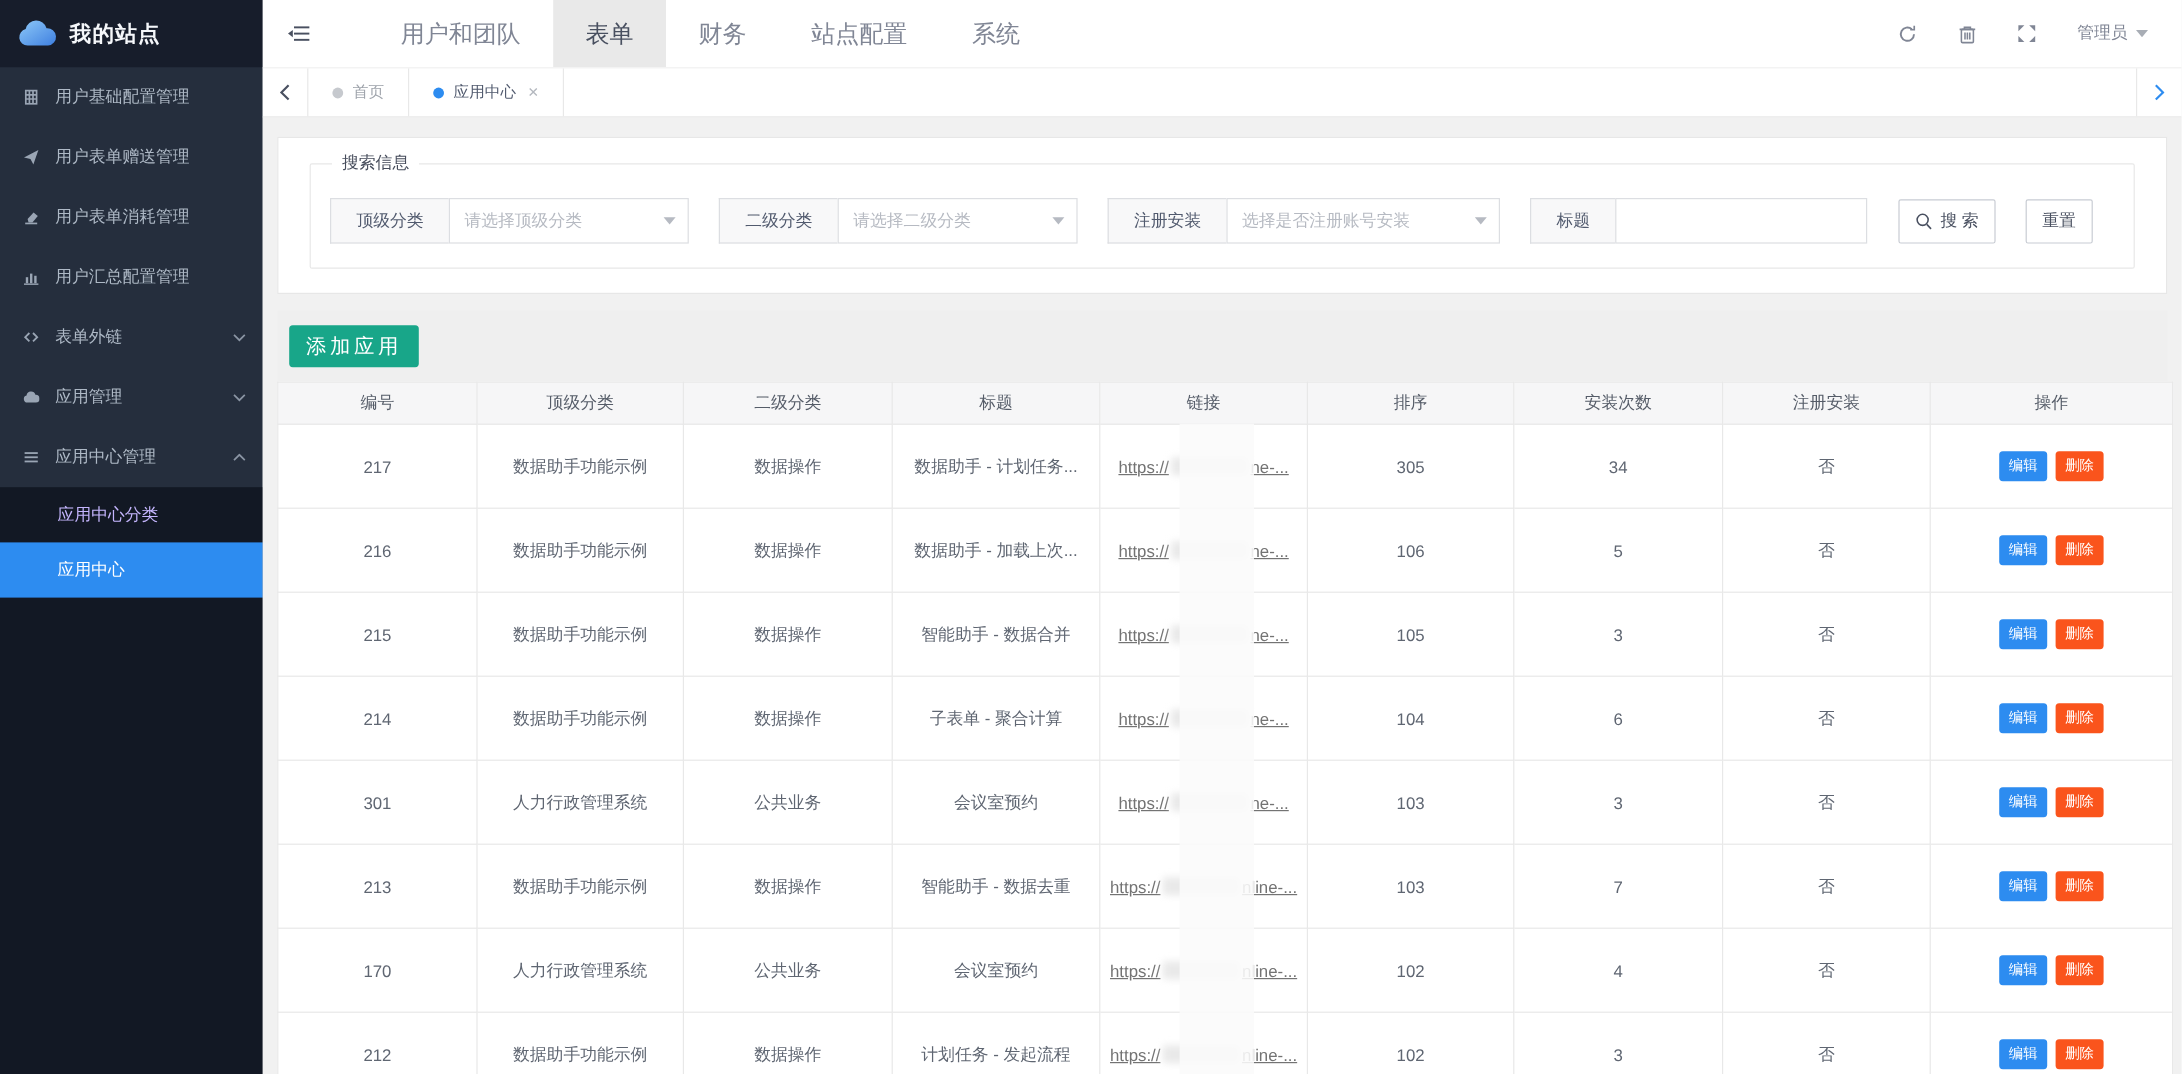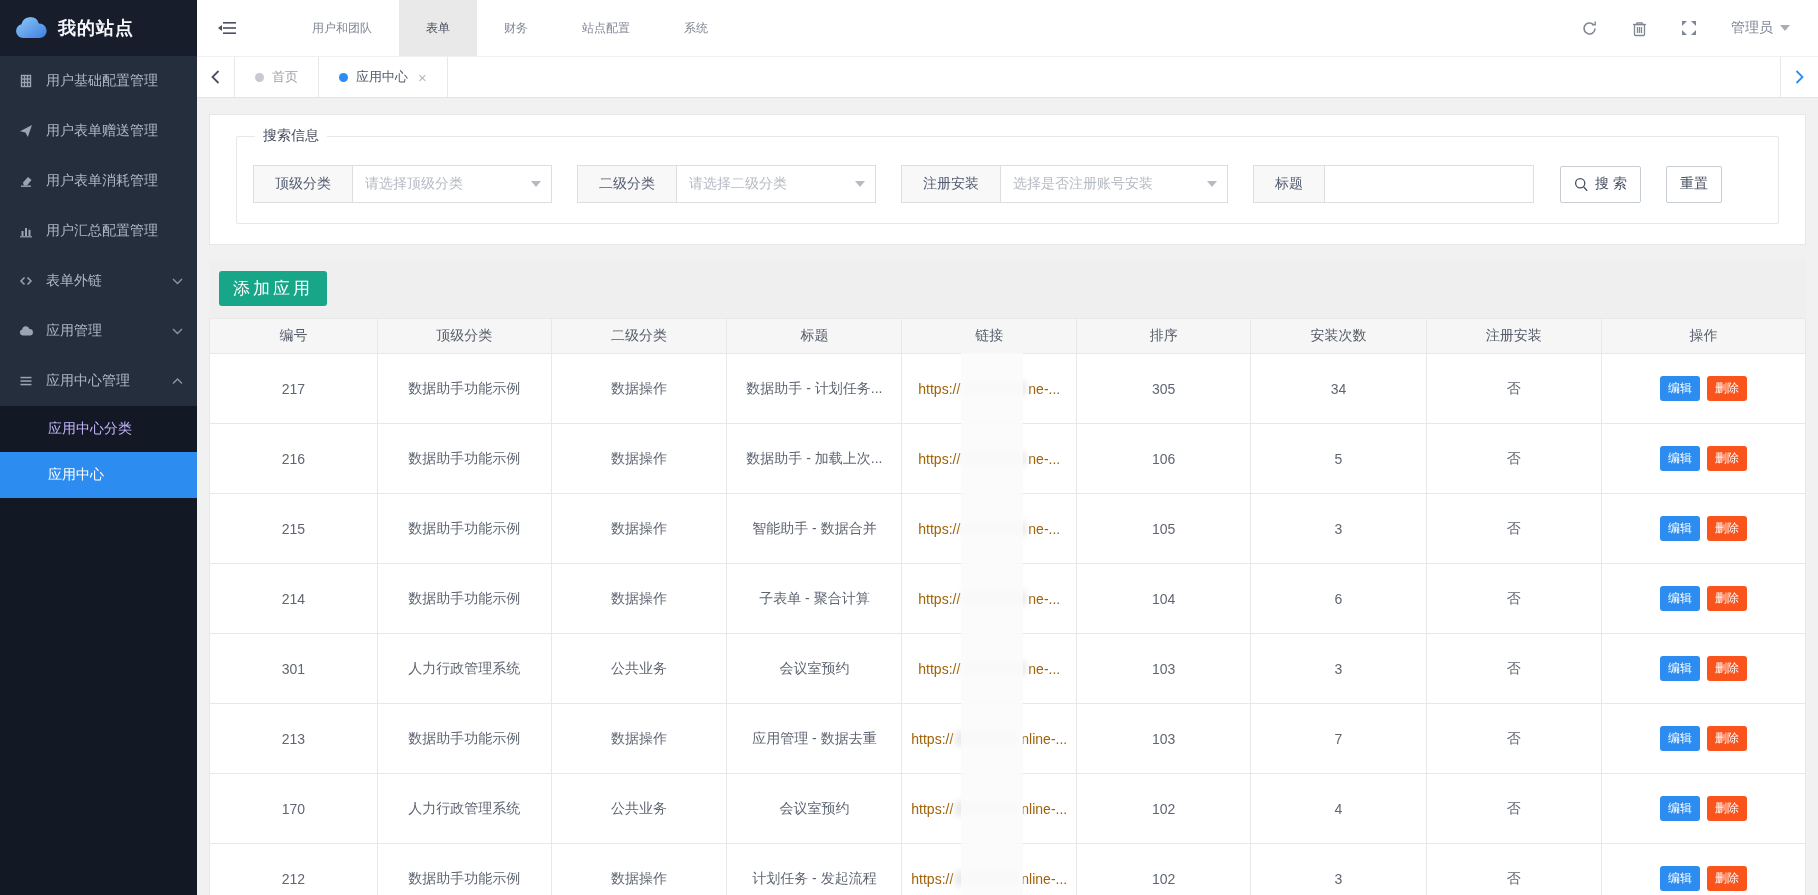--- a/index.html
+++ b/index.html
@@ -1,40 +1,40 @@
 <!DOCTYPE html>
 <html><head>
 <meta charset="utf-8">
 <title>应用中心</title>
 <style>
   * { margin:0; padding:0; box-sizing:border-box; }
   html,body { width:1818px; height:895px; overflow:hidden; }
   body { font-family:"Liberation Sans","DejaVu Sans",sans-serif; font-size:14px; color:#515a6e; background:#f0f0f0; display:flex; }
 
   
-  .sidebar { width:197px; height:100%; background:#252e3d; display:flex; flex-direction:column; flex-shrink:0;justify-content:center; }
+  .sidebar { width:219px; height:100%; background:#252e3d; display:flex; flex-direction:column; flex-shrink:0;justify-content:center; }
   .logo { height:56px; background:#171d2b; display:flex; align-items:center; padding-left:14px; gap:10px; }
   .logo-title { color:#f5f7fa; font-size:18px; font-weight:bold; letter-spacing:1px; }
   .menu { display:flex; flex-direction:column; }
   .menu-item { height:50px; display:flex; align-items:center; padding:0 14px 0 18px; color:#aeb9c6; cursor:pointer; gap:12px; }
   .menu-item .mi-icon { width:16px; height:16px; display:inline-flex; align-items:center; justify-content:center; color:#9aa5b4; flex-shrink:0; }
   .menu-item .mi-label { flex:1; white-space:nowrap; font-size:14px; }
   .menu-item .mi-caret { color:#8a94a3; display:inline-flex; }
   .submenu-wrap { flex:1; background:#121824; display:flex; flex-direction:column; }
   .submenu-item { height:46px; display:flex; align-items:center; padding-left:48px; color:#c4b5fd; font-size:14px; cursor:pointer; }
   .submenu-item.active { background:#2d8cf0; color:#ffffff; }
 
   
   .main { flex:1; display:flex; flex-direction:column; min-width:0; background:#fff; }
 
   
   .navbar { height:56px; background:#fff; display:flex; align-items:center; flex-shrink:0; }
   .collapse-btn { width:60px; height:56px; display:flex; align-items:center; justify-content:center; color:#495060; cursor:pointer; }
   .nav-menus { display:flex; height:56px; margin-left:28px; }
-  .nav-menu { padding:13px 27px; display:flex; align-items:center; color:#808695; cursor:pointer; font-size:12px; }
+  .nav-menu { padding:13px 27px; display:flex; align-items:center; color:#808695; cursor:pointer; font-size:20px; }
   .nav-menu.active { background:#e9e9e9; color:#495060; }
   .nav-right { margin-left:auto; display:flex; align-items:center; gap:34px; padding-right:28px; }
   .nav-icon { color:#808695; display:inline-flex; cursor:pointer; }
   .nav-user { display:flex; align-items:center; gap:7px; color:#808695; cursor:pointer; }
   .caret-down { width:0; height:0; border-left:5px solid transparent; border-right:5px solid transparent; border-top:6px solid #a8adb5; display:inline-block; }
 
   
   .tabbar { height:42px; border-top:1px solid #f0f0f0; border-bottom:1px solid #e3e3e3; display:flex; align-items:stretch; flex-shrink:0; background:#fff; }
   .tab-arrow { width:38px; display:flex; align-items:center; justify-content:center; cursor:pointer; color:#495060; }
   .tab-arrow.left { border-right:1px solid #e8e8e8; }
@@ -65,21 +65,21 @@
   
   .table-panel { margin-top:14px; background:#efefef; }
   .panel-toolbar { padding:12px 0 12px 10px; }
   .btn-add { background:#18a689; color:#fff; border:none; border-radius:3px; height:35px; padding:0 14px; font-size:17px; letter-spacing:3px; cursor:pointer; }
 
   .table-wrap { position:relative; background:#fff; }
   table.grid { width:100%; border-collapse:collapse; table-layout:fixed; background:#fff; }
   table.grid th, table.grid td { border:1px solid #e8e8e8; text-align:center; font-weight:normal; }
   table.grid th { background:#f6f6f7; height:35px; color:#555c68; font-size:14px; }
   table.grid td { height:70px; color:#5f6672; font-size:14px; }
-  .link-cell { display:flex; align-items:center; justify-content:center; gap:0; color:#a16207; }
+  .link-cell { display:flex; align-items:center; justify-content:center; gap:0; color:#737373;text-decoration:underline; }
   .blur-chunk { display:inline-block; width:64px; height:15px; background:#e9e9e9; filter:blur(3px); border-radius:2px; margin:0 2px; }
   .blur-strip { position:absolute; left:752px; width:62px; top:35px; bottom:0; background:rgba(250,250,250,0.88); pointer-events:none; }
   .btn-mini { border:none; border-radius:3px; color:#fff; font-size:12px; height:25px; padding:0 8px; cursor:pointer; }
   .btn-edit { background:#2d8cf0; }
   .btn-del { background:#fa541c; margin-left:7px; }
 
   svg { display:block; }
 </style>
 </head>
 <body>
@@ -446,21 +446,21 @@
                 </td>
               <td>103</td>
               <td>3</td>
               <td>否</td>
               <td><button class="btn-mini btn-edit">编辑</button><button class="btn-mini btn-del">删除</button></td>
             </tr>
             <tr>
               <td>213</td>
               <td>数据助手功能示例</td>
               <td>数据操作</td>
-              <td>应用管理 - 数据去重</td>
+              <td>智能助手 - 数据去重</td>
               <td>
                   <span class="link-cell">
                     <span>https://</span>
                     <span class="blur-chunk"></span>
                     <span>nline-...</span>
                   </span>
                 </td>
               <td>103</td>
               <td>7</td>
               <td>否</td>

